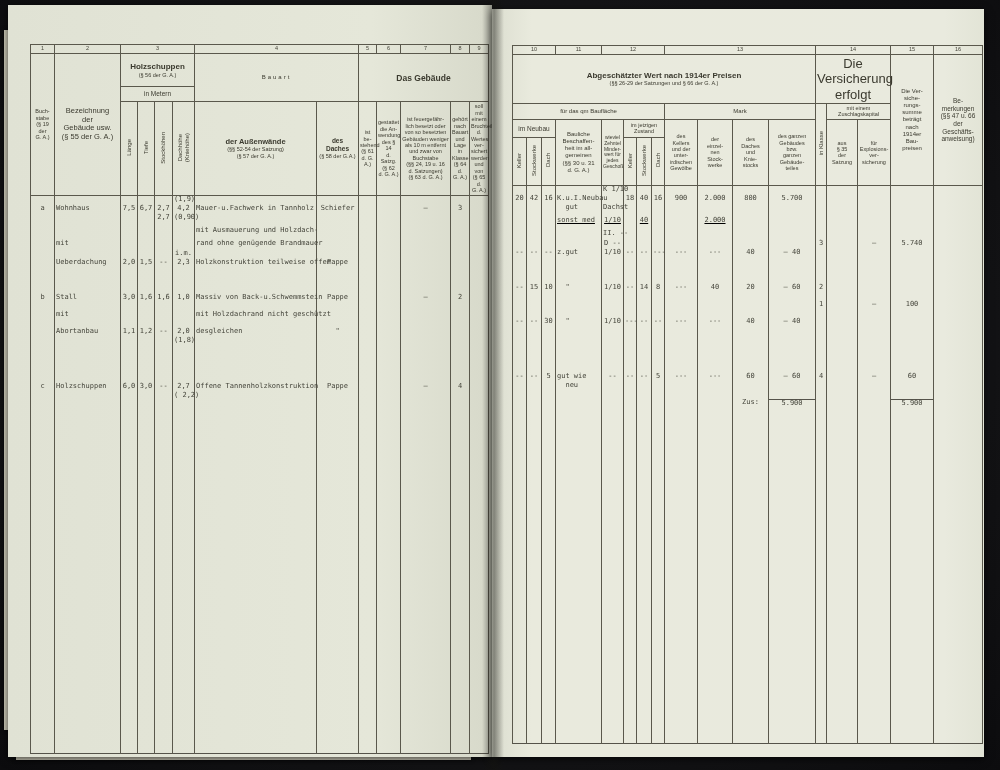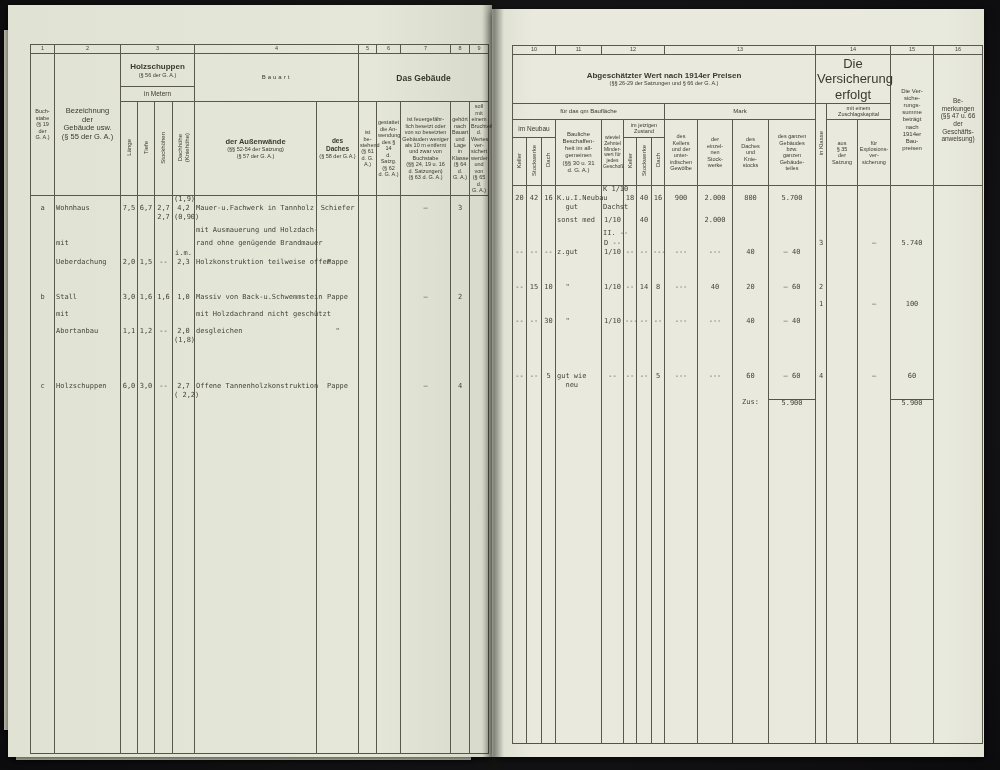--- a/index.html
+++ b/index.html
@@ -602,21 +602,21 @@
           <td></td>
           <td></td>
           <td></td>
           <td></td>
           <td></td>
           <td></td>
           <td></td>
           <td></td>
           <td></td>
         </tr>
-        <tr style="height: 13px;">
+        <tr style="height: 13px; text-decoration: underline;">
           <td></td>
           <td></td>
           <td></td>
           <td>sonst med</td>
           <td>1/10</td>
           <td></td>
           <td>40</td>
           <td></td>
           <td></td>
           <td>2.000</td>

